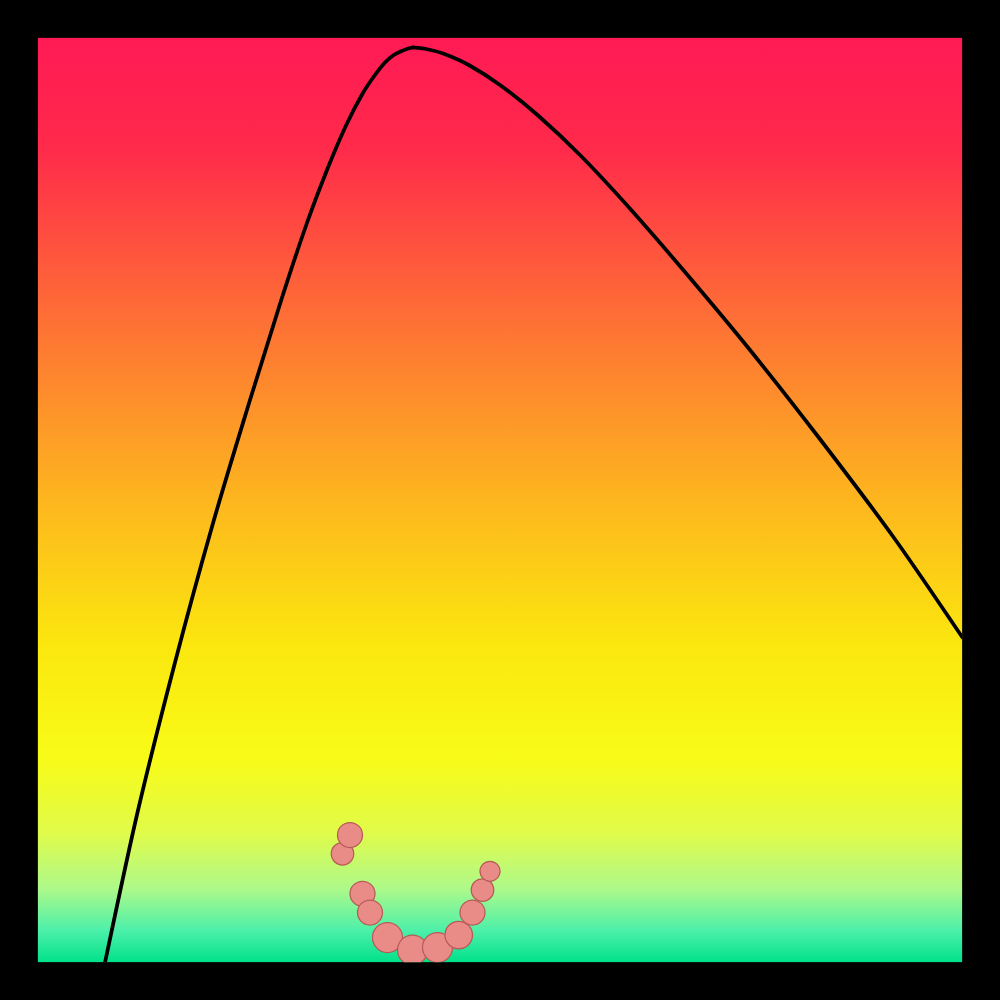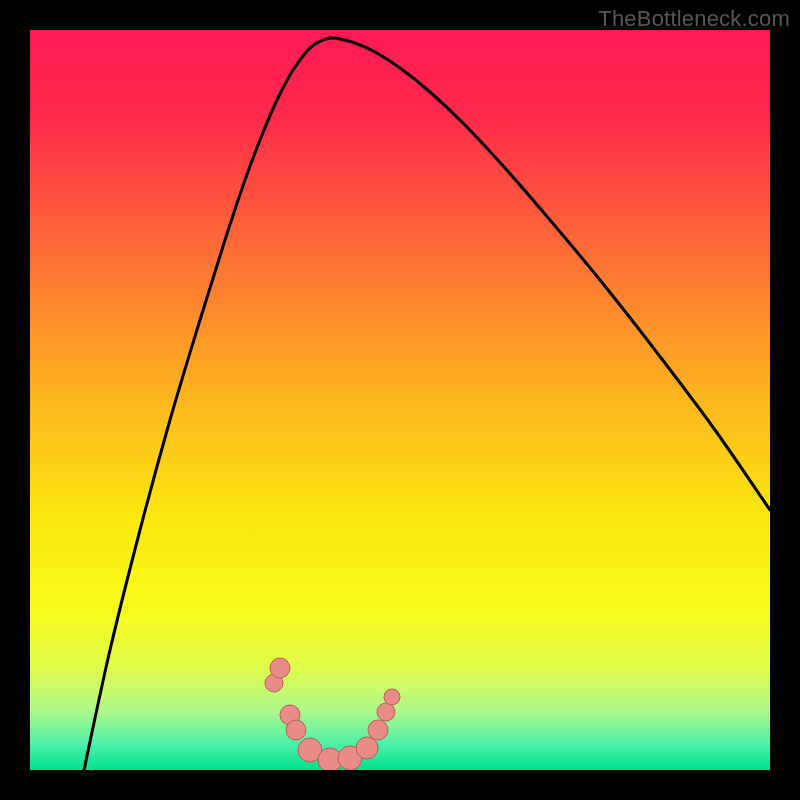--- a/index.html
+++ b/index.html
@@ -38,21 +38,20 @@
   }
   svg {
     display: block;
   }
 </style>
 </head>
 <body>
 
 <div class="frame">
 
-  <div class="watermark">TheBottleneck.com</div>
 
   <div class="plot">
     <svg id="chart-svg" width="740" height="740" viewBox="0 0 740 740">
       <defs>
         <linearGradient id="bg-grad" x1="0" y1="0" x2="0" y2="1">
             <stop offset="0%" stop-color="#ff1a55"></stop>
             <stop offset="12%" stop-color="#ff2a4a"></stop>
             <stop offset="30%" stop-color="#fe6e36"></stop>
             <stop offset="50%" stop-color="#fdb61e"></stop>
             <stop offset="66%" stop-color="#fbe80e"></stop>

